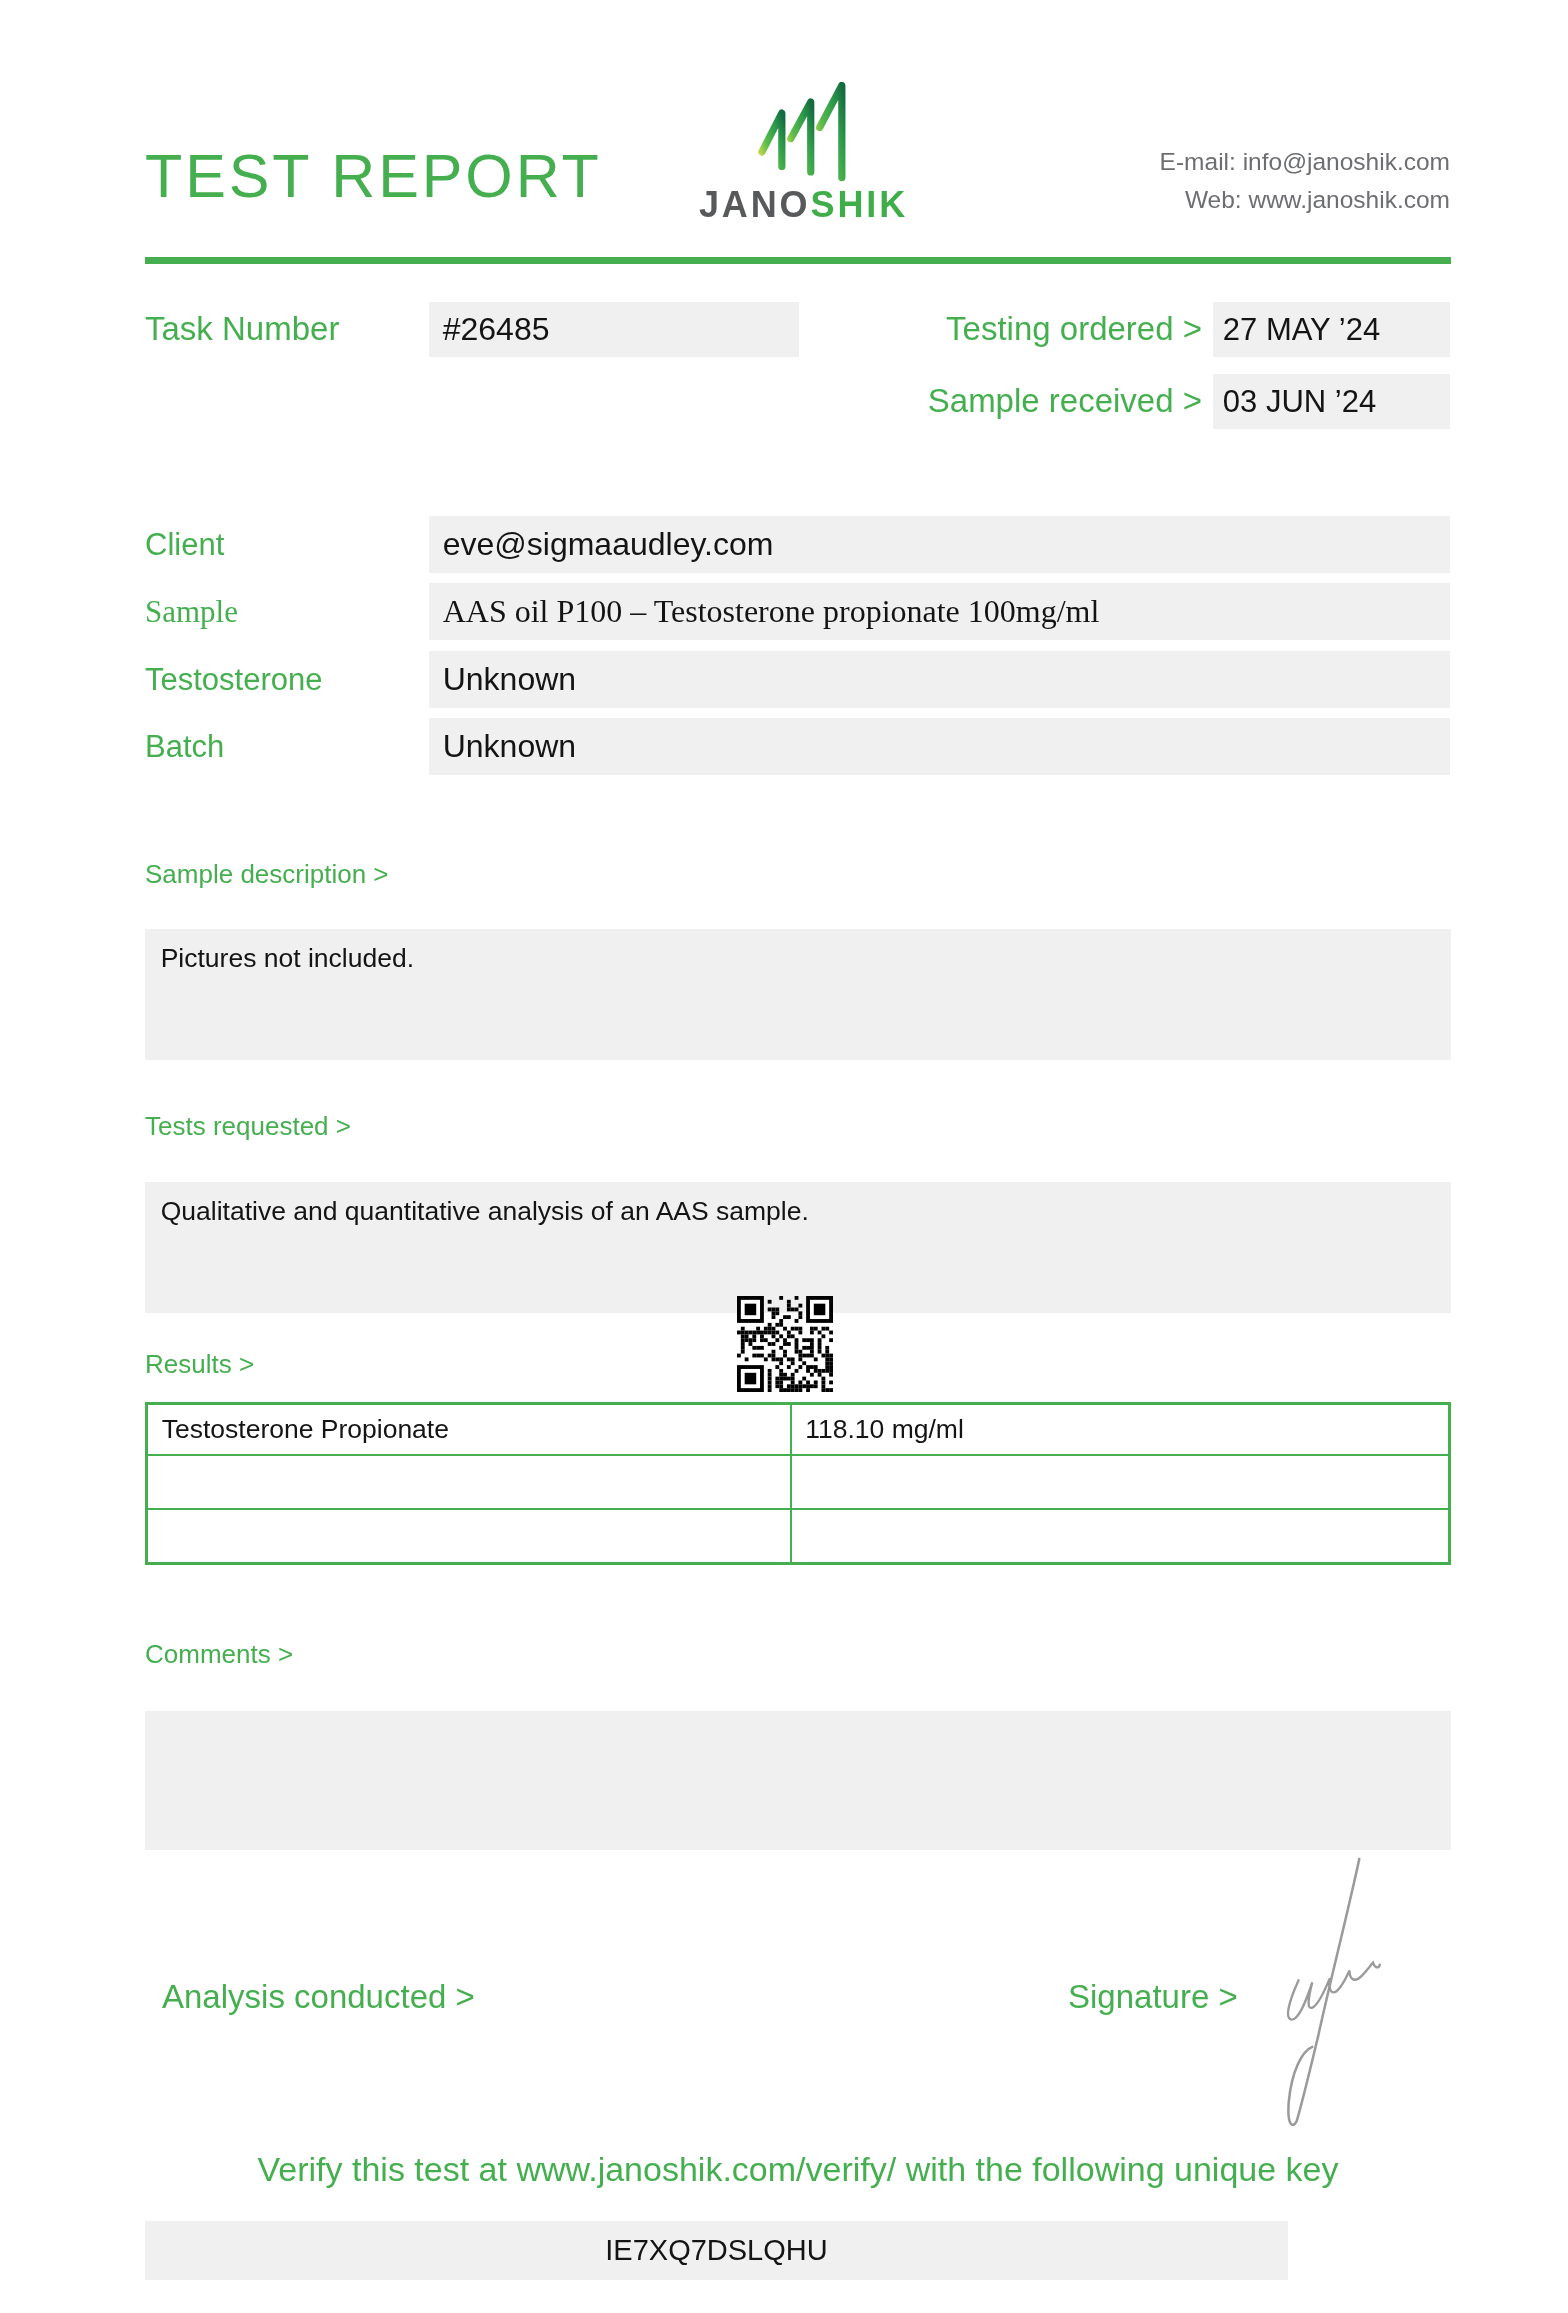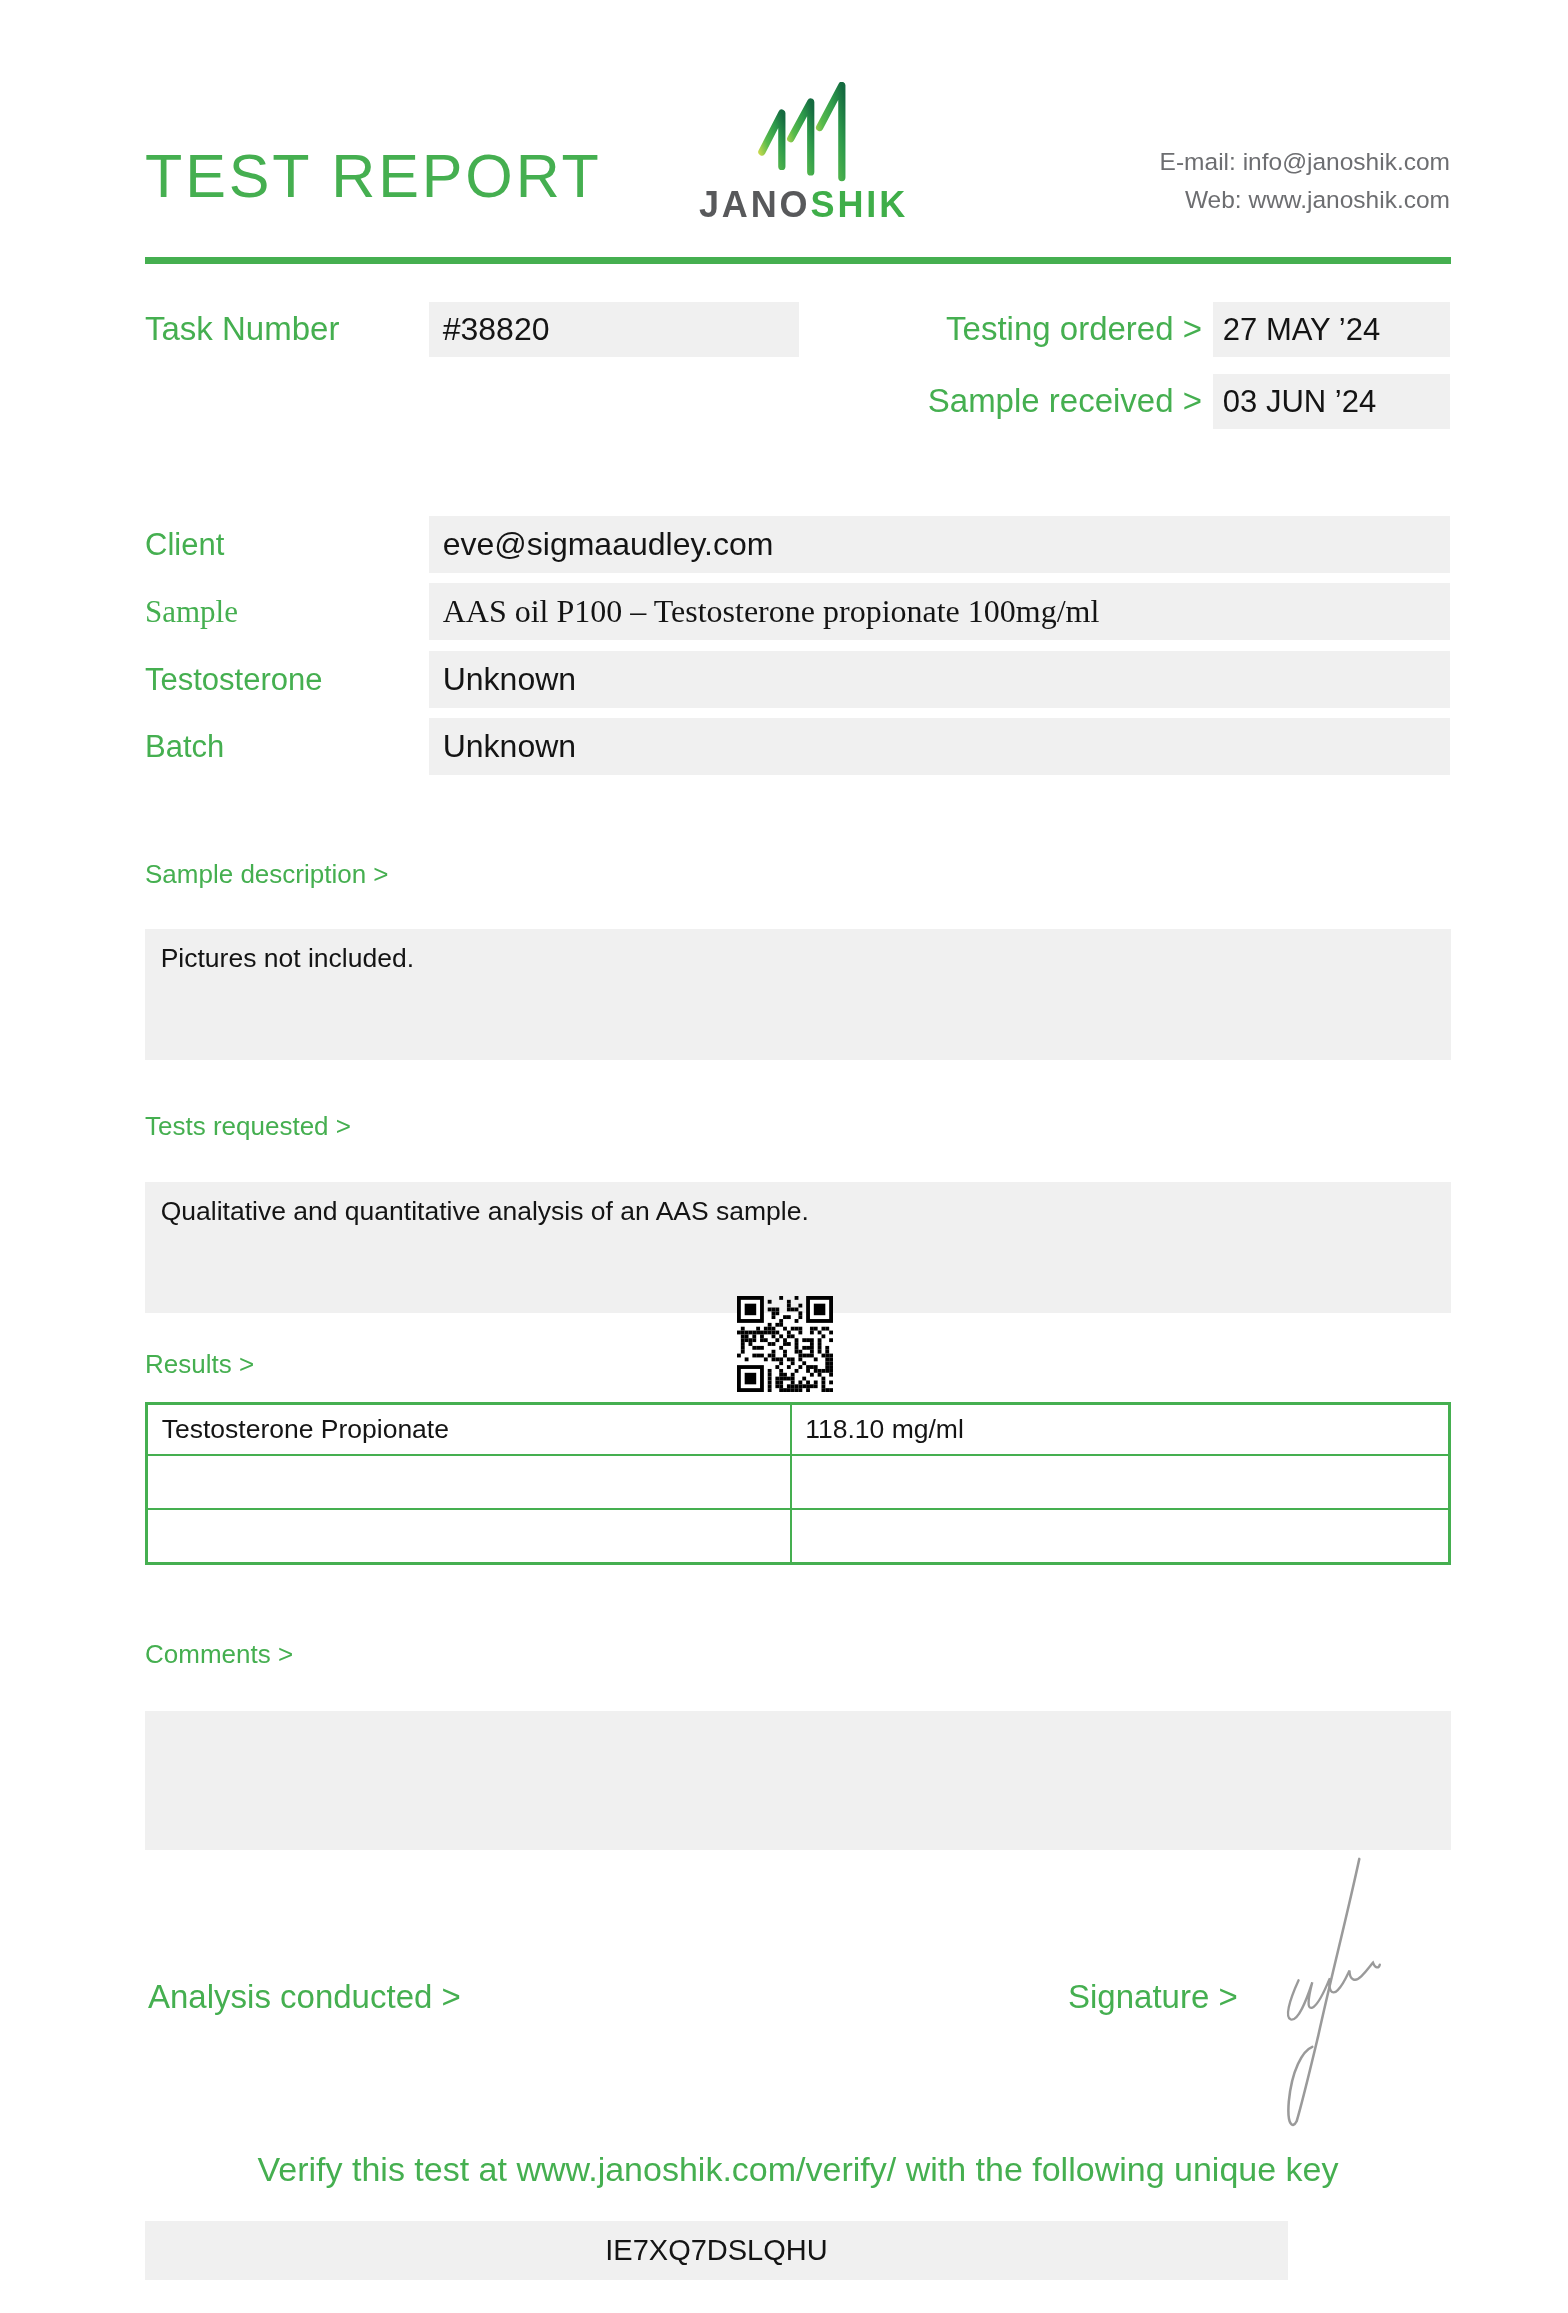--- a/index.html
+++ b/index.html
@@ -58,21 +58,21 @@
   .results-table{
     left:145px;top:1402px;width:1306px;
     border:3.9px solid var(--accent);background:#fff;
   }
   .rt-row{display:flex;height:54px;border-top:2.9px solid var(--accent);}
   .rt-row.first{border-top:none;height:49px;border-radius:13px;}
   .rt-cell{display:flex;align-items:center;padding-left:13.7px;font-size:26.5px;color:var(--ink);}
   .rt-sub{width:49.5%;border-right:2.9px solid var(--accent);}
   .rt-amt{flex:1;}
   
-  .analysis-lab{left:148px;top:1978px;}
+  .analysis-lab{left:162px;top:1978px;}
   .analysis-box{left:498px;top:1968px;width:302px;height:57px;font-size:33px;padding-left:11.8px;}
   .signature-lab{left:1068px;top:1978px;}
   .signature{left:1269px;top:1855px;width:113px;height:279px;}
   .verify-h{left:145px;top:2150px;width:1306px;text-align:center;font-size:34px;color:var(--accent);white-space:nowrap;}
   .key-box{left:145px;top:2221px;width:1143px;height:59px;background:var(--box-bg);
     display:flex;align-items:center;justify-content:center;font-size:29px;color:var(--ink);}
 </style>
 </head>
 <body>
 
@@ -98,21 +98,21 @@
   </div>
 
   <div class="abs contact">
     <div><span>E-mail:</span> <span>info@janoshik.com</span></div>
     <div><span>Web:</span> <span>www.janoshik.com</span></div>
   </div>
 
   <div class="abs rule"></div>
 
   <div class="abs lab task-lab">Task Number</div>
-  <div class="abs valbox task-box">#38820</div>
+  <div class="abs valbox task-box">#26485</div>
 
   <div class="abs lab date-lab date-lab-1">Testing ordered  &gt;</div>
   <div class="abs valbox date-box date-box-1">27 MAY ’24</div>
   <div class="abs lab date-lab date-lab-2">Sample received &gt;</div>
   <div class="abs valbox date-box date-box-2">03 JUN ’24</div>
 
   <div class="abs field-lab frow-0">Client</div>
   <div class="abs valbox field-box frow-0">eve@sigmaaudley.com</div>
   <div class="abs field-lab frow-1">Sample</div>
   <div class="abs valbox field-box frow-1">AAS oil P100 – Testosterone propionate 100mg/ml</div>

